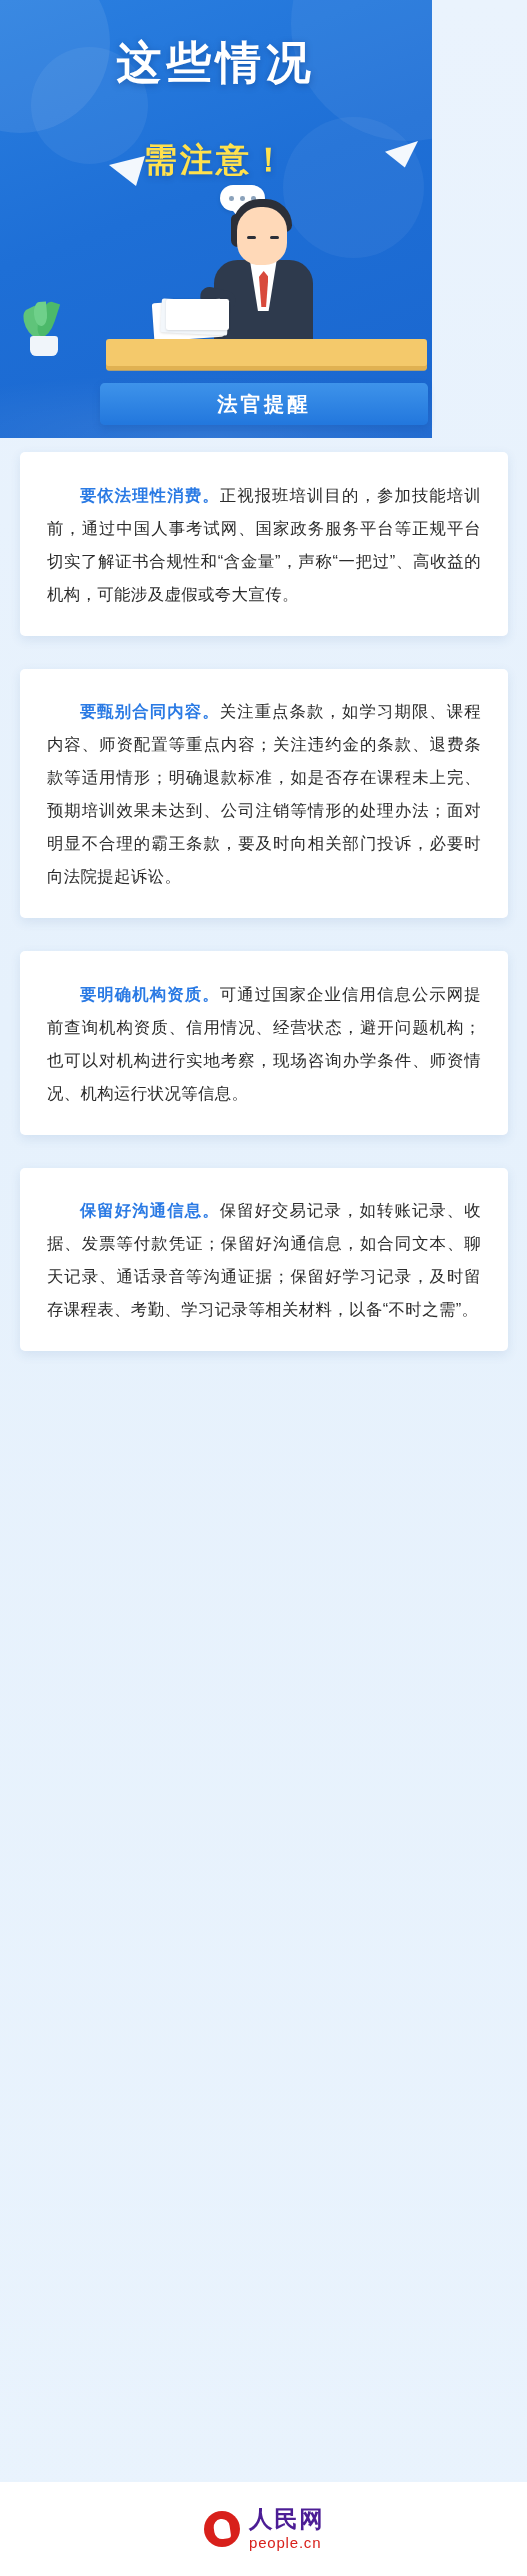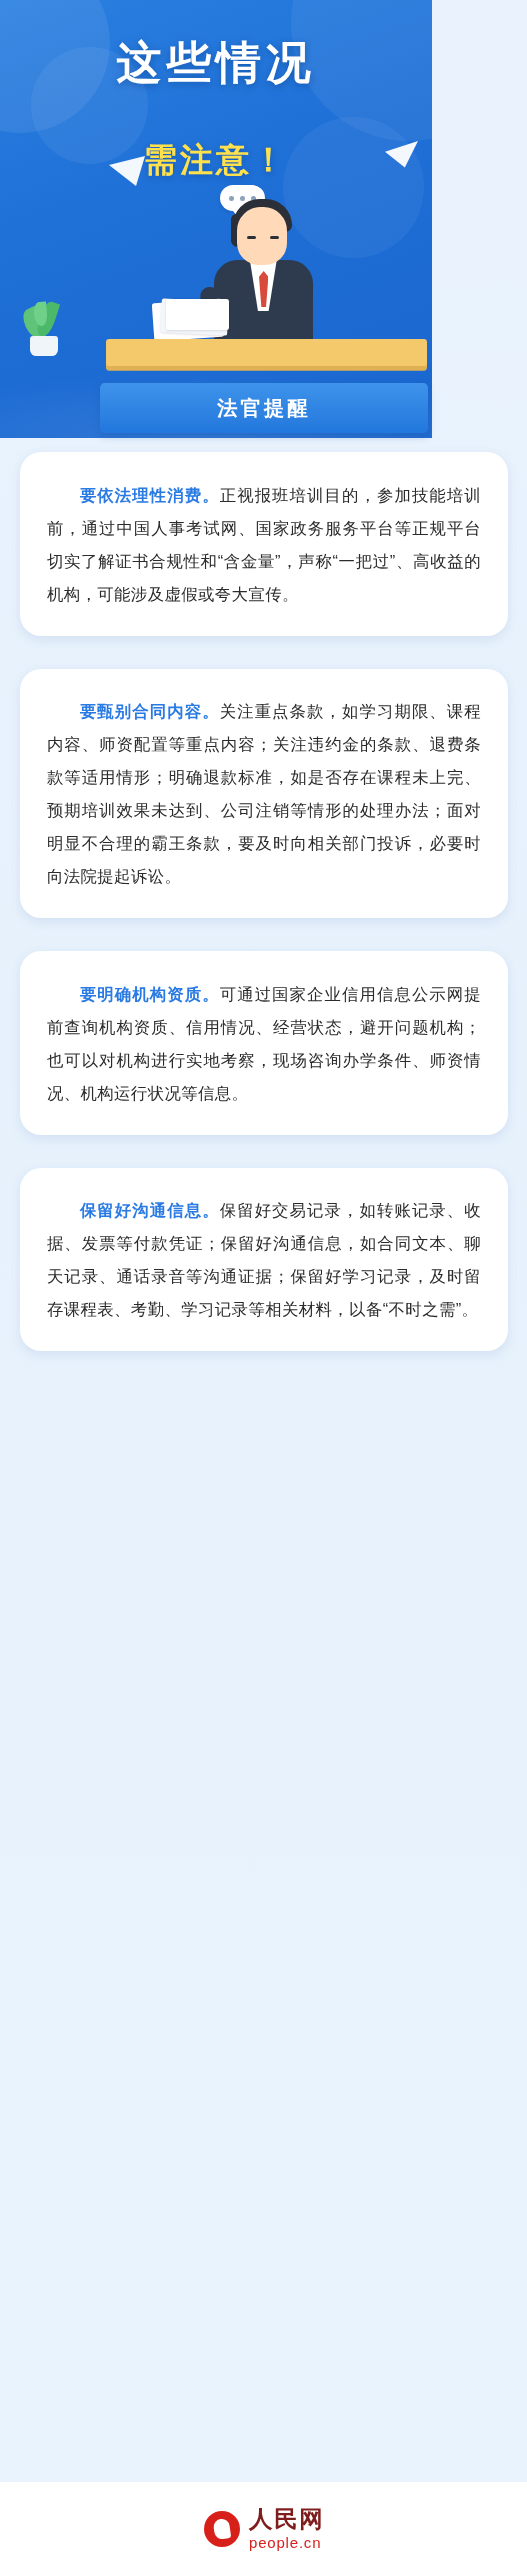--- a/index.html
+++ b/index.html
@@ -228,21 +228,21 @@
   .banner-wrap {
     position: absolute;
     top: 383px;
     left: 0; right: 0;
     display: flex;
     justify-content: center;
   }
   .banner {
     position: relative;
     width: 328px;
-    height: 50px;
+    height: 42px;
     background: linear-gradient(180deg, #3e93ea 0%, #2277dd 100%);
     border-radius: 4.7px;
     color: #ffffff;
     font-size: 20.3px;
     font-weight: bold;
     letter-spacing: 3.1px;
     display: flex;
     align-items: center;
     justify-content: center;
     box-shadow: 0 3.1px 7.8px rgba(20,80,160,0.25);
@@ -263,21 +263,21 @@
   
   .cards {
     position: absolute;
     top: 452px;
     left: 0; right: 0;
     padding: 0 20.3px;
     box-sizing: border-box;
   }
   .card {
     background: #ffffff;
-    border-radius: 21px;
+    border-radius: 5px;
     box-shadow: 0 3.1px 11px rgba(40,90,150,0.10);
     padding: 26.6px 26.6px 25px 26.6px;
     margin-bottom: 33px;
     box-sizing: border-box;
   }
   .card p {
     margin: 0;
     font-size: 16.4px;
     line-height: 33px;
     color: #2b2b2b;
@@ -316,21 +316,21 @@
     background: #ffffff;
     border-radius: 7.8px 7.8px 3.1px 7.8px;
     transform: rotate(-8deg);
   }
   .logo-text {
     display: flex;
     flex-direction: column;
     line-height: 1;
   }
   .logo-cn {
-    color: #7f1d1d;
+    color: #4c1d95;
     font-size: 23.5px;
     font-weight: bold;
     letter-spacing: 1.6px;
   }
   .logo-en {
     color: #d8201b;
     font-size: 15px;
     letter-spacing: 0.8px;
     margin-top: 3.1px;
   }

